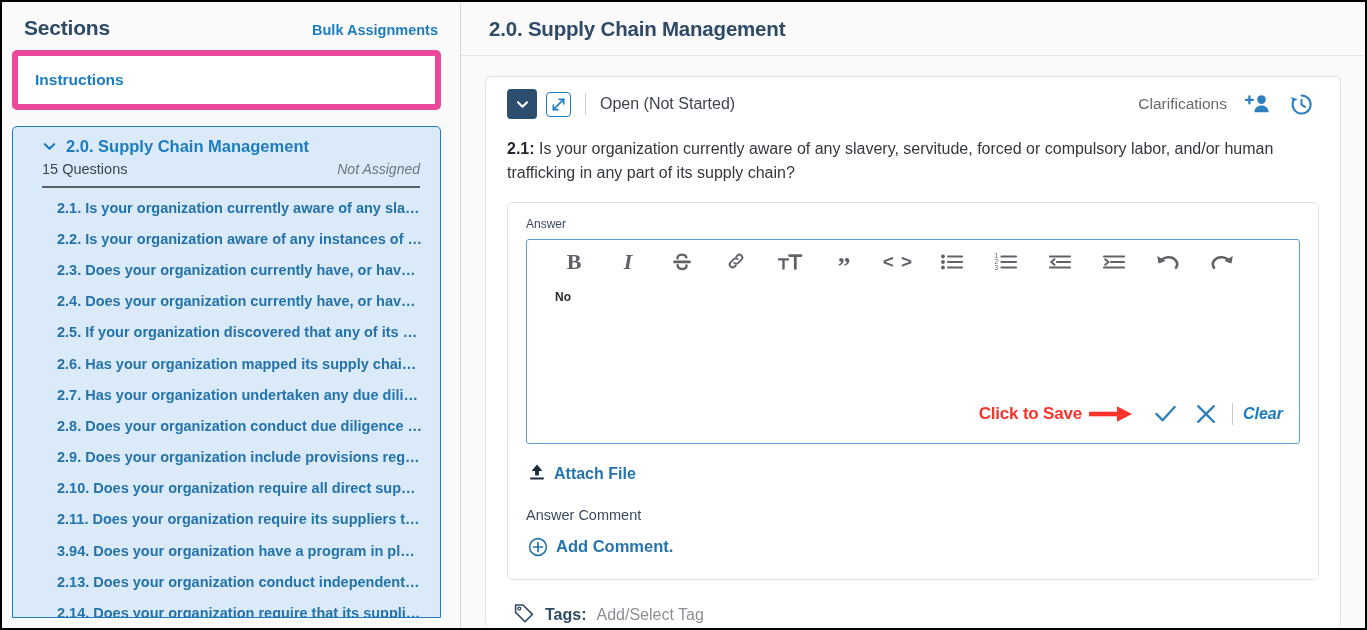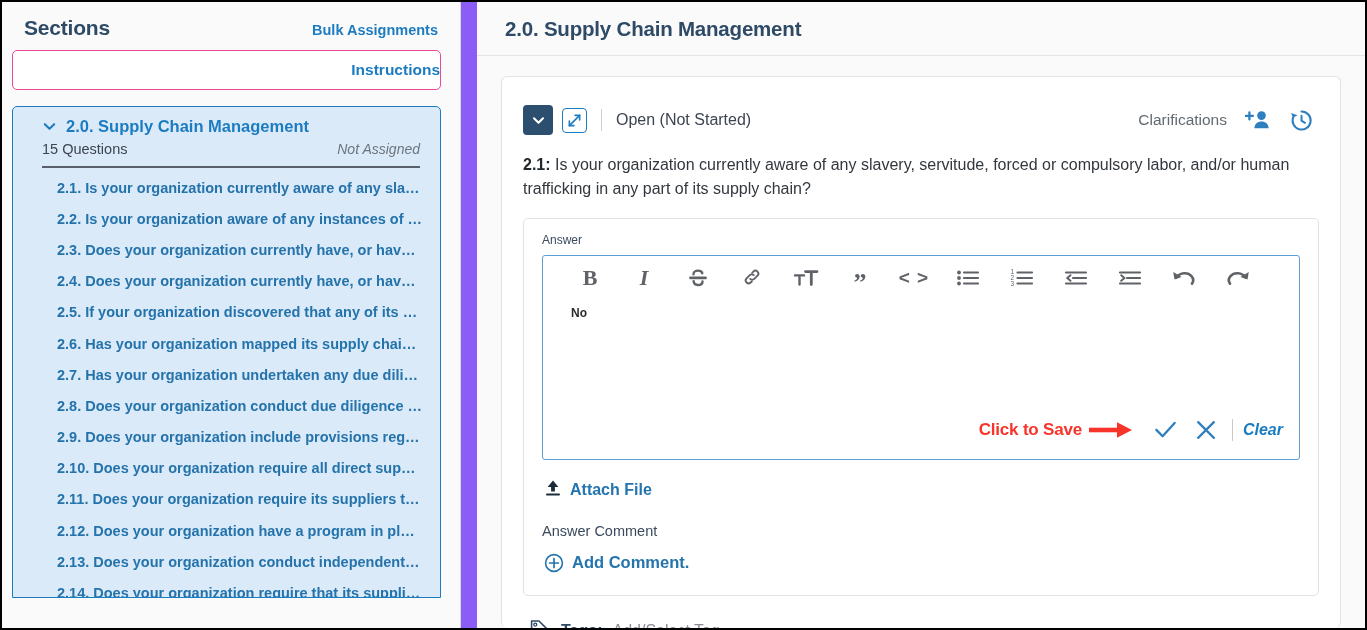--- a/index.html
+++ b/index.html
@@ -15,21 +15,20 @@
     background: #ffffff;
     color: #2e3c4c;
     border: 2px solid #000000;
   }
 
   #app {
     display: flex;
     width: 100%;
     height: 100%;
     background: #8b5cf6;
-    gap: 16px;
   }
 
   
   .sidebar {
     width: 459px;
     min-width: 459px;
     height: 100%;
     background: #fafafa;
     border-right: 1px solid #d8d8d8;
     position: relative;
@@ -53,27 +52,26 @@
   .bulk-link {
     font-size: 14.5px;
     font-weight: bold;
     color: #1c7cc0;
     cursor: pointer;
   }
 
   .instructions-card {
     margin: 0 19px 0 10px;
     background: #ffffff;
-    border: 1px solid #ec4899;
+    border: 6px solid #ec4899;
     border-radius: 5px;
-    height: 40px;
+    height: 60px;
     display: flex;
     align-items: center;
     padding-left: 17px;
-    justify-content: flex-end;
   }
 
   .instructions-link {
     font-size: 15.5px;
     font-weight: bold;
     color: #1c7cc0;
     cursor: pointer;
   }
 
   .section-card {
@@ -174,21 +172,21 @@
   }
 
   .question-card {
     margin: 20px 24px 0 24px;
     background: #ffffff;
     border: 1px solid #e2e2e2;
     border-radius: 6px;
     border-bottom: none;
     flex: 1;
     overflow: hidden;
-    padding: 28px 21px 0 21px;
+    padding: 12px 21px 0 21px;
   }
 
   .status-row {
     display: flex;
     align-items: center;
     height: 30px;
   }
 
   .chev-btn {
     width: 30px; height: 30px;
@@ -420,21 +418,21 @@
         <div class="q-item">2.2. Is your organization aware of any instances of …</div>
         <div class="q-item">2.3. Does your organization currently have, or hav…</div>
         <div class="q-item">2.4. Does your organization currently have, or hav…</div>
         <div class="q-item">2.5. If your organization discovered that any of its …</div>
         <div class="q-item">2.6. Has your organization mapped its supply chai…</div>
         <div class="q-item">2.7. Has your organization undertaken any due dili…</div>
         <div class="q-item">2.8. Does your organization conduct due diligence …</div>
         <div class="q-item">2.9. Does your organization include provisions reg…</div>
         <div class="q-item">2.10. Does your organization require all direct sup…</div>
         <div class="q-item">2.11. Does your organization require its suppliers t…</div>
-        <div class="q-item">2.12. Does your organization have a program in pl…</div>
+        <div class="q-item">3.94. Does your organization have a program in pl…</div>
         <div class="q-item">2.13. Does your organization conduct independent…</div>
         <div class="q-item">2.14. Does your organization require that its suppli…</div>
       </div>
 
     </div>
   </aside>
 
   <main class="main">
 
     <div class="main-head">

